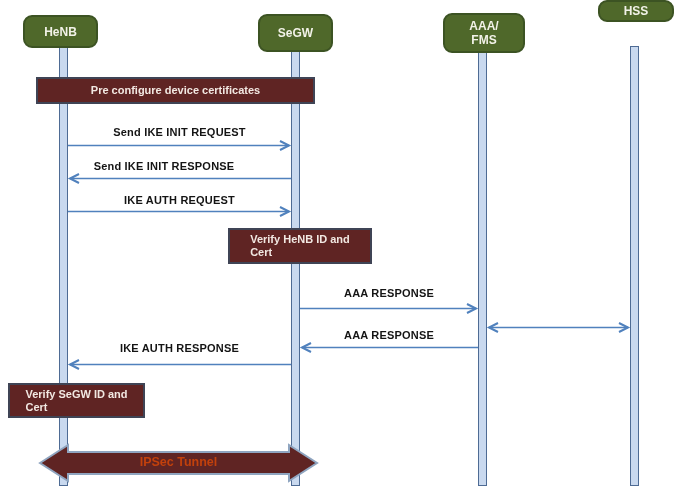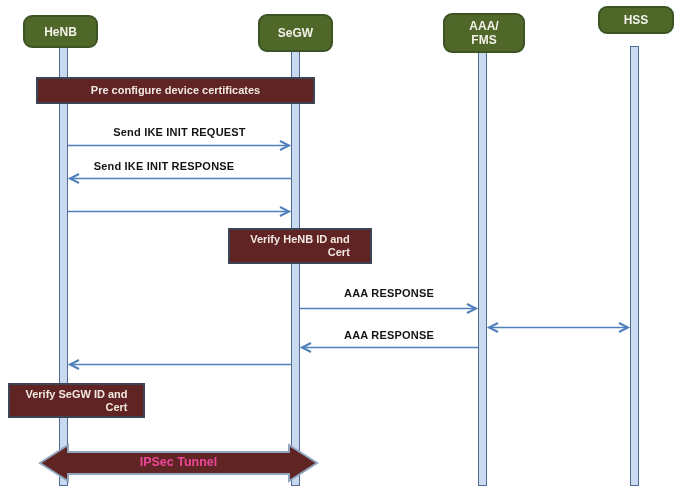--- a/index.html
+++ b/index.html
@@ -53,21 +53,21 @@
 
   
   .note {
     position: absolute;
     background: #5F2423;
     border: 2px solid #3F4455;
     z-index: 4;
     display: flex;
     align-items: center;
     justify-content: center;
-    text-align: right;
+    text-align: left;
     color: #F2E8E2;
     font-weight: bold;
     font-size: 11px;
     line-height: 13px;
     white-space: pre-line;
   }
 
   
   .msg-label {
     position: absolute;
@@ -82,21 +82,21 @@
   
   .ipsec-label {
     position: absolute;
     left: 68px;
     top: 451px;
     width: 221px;
     height: 23px;
     line-height: 23px;
     z-index: 5;
     text-align: center;
-    color: #ec4899;
+    color: #c2410c;
     font-weight: bold;
     font-size: 12.5px;
   }
 </style>
 </head>
 <body>
 
 <div class="canvas">
 
   <div class="lifeline" style="left:58.5px"></div>
@@ -150,30 +150,32 @@
   <div class="actor" style="left:23px;top:15px;width:75px;height:33px">
     <span>HeNB</span>
   </div>
   <div class="actor" style="left:258px;top:14px;width:75px;height:38px">
     <span>SeGW</span>
   </div>
   <div class="actor" style="left:443px;top:13px;width:82px;height:40px">
     <span>AAA/
 FMS</span>
   </div>
-  <div class="actor" style="left:598px;top:6px;width:76px;height:28px">
+  <div class="actor" style="left:598px;top:0;width:76px;height:22px">
     <span>HSS</span>
   </div>
 
   <div class="note" style="left:36px;top:77px;width:279px;height:27px">Pre configure device certificates</div>
   <div class="note" style="left:228px;top:228px;width:144px;height:36px">Verify HeNB ID and
 Cert</div>
   <div class="note" style="left:8px;top:383px;width:137px;height:35px">Verify  SeGW ID and
 Cert</div>
 
   <div class="msg-label" style="left:68px;top:126px;width:223px">Send IKE INIT REQUEST</div>
   <div class="msg-label" style="left:68px;top:160px;width:192px">Send IKE INIT RESPONSE</div>
+  <div class="msg-label" style="left:68px;top:194px;width:223px">IKE AUTH REQUEST</div>
   <div class="msg-label" style="left:300px;top:287px;width:178px">AAA RESPONSE</div>
   <div class="msg-label" style="left:300px;top:329px;width:178px">AAA RESPONSE</div>
+  <div class="msg-label" style="left:68px;top:342px;width:223px">IKE AUTH RESPONSE</div>
 
   <div class="ipsec-label">IPSec Tunnel</div>
 
 </div>
 
 </body></html>

